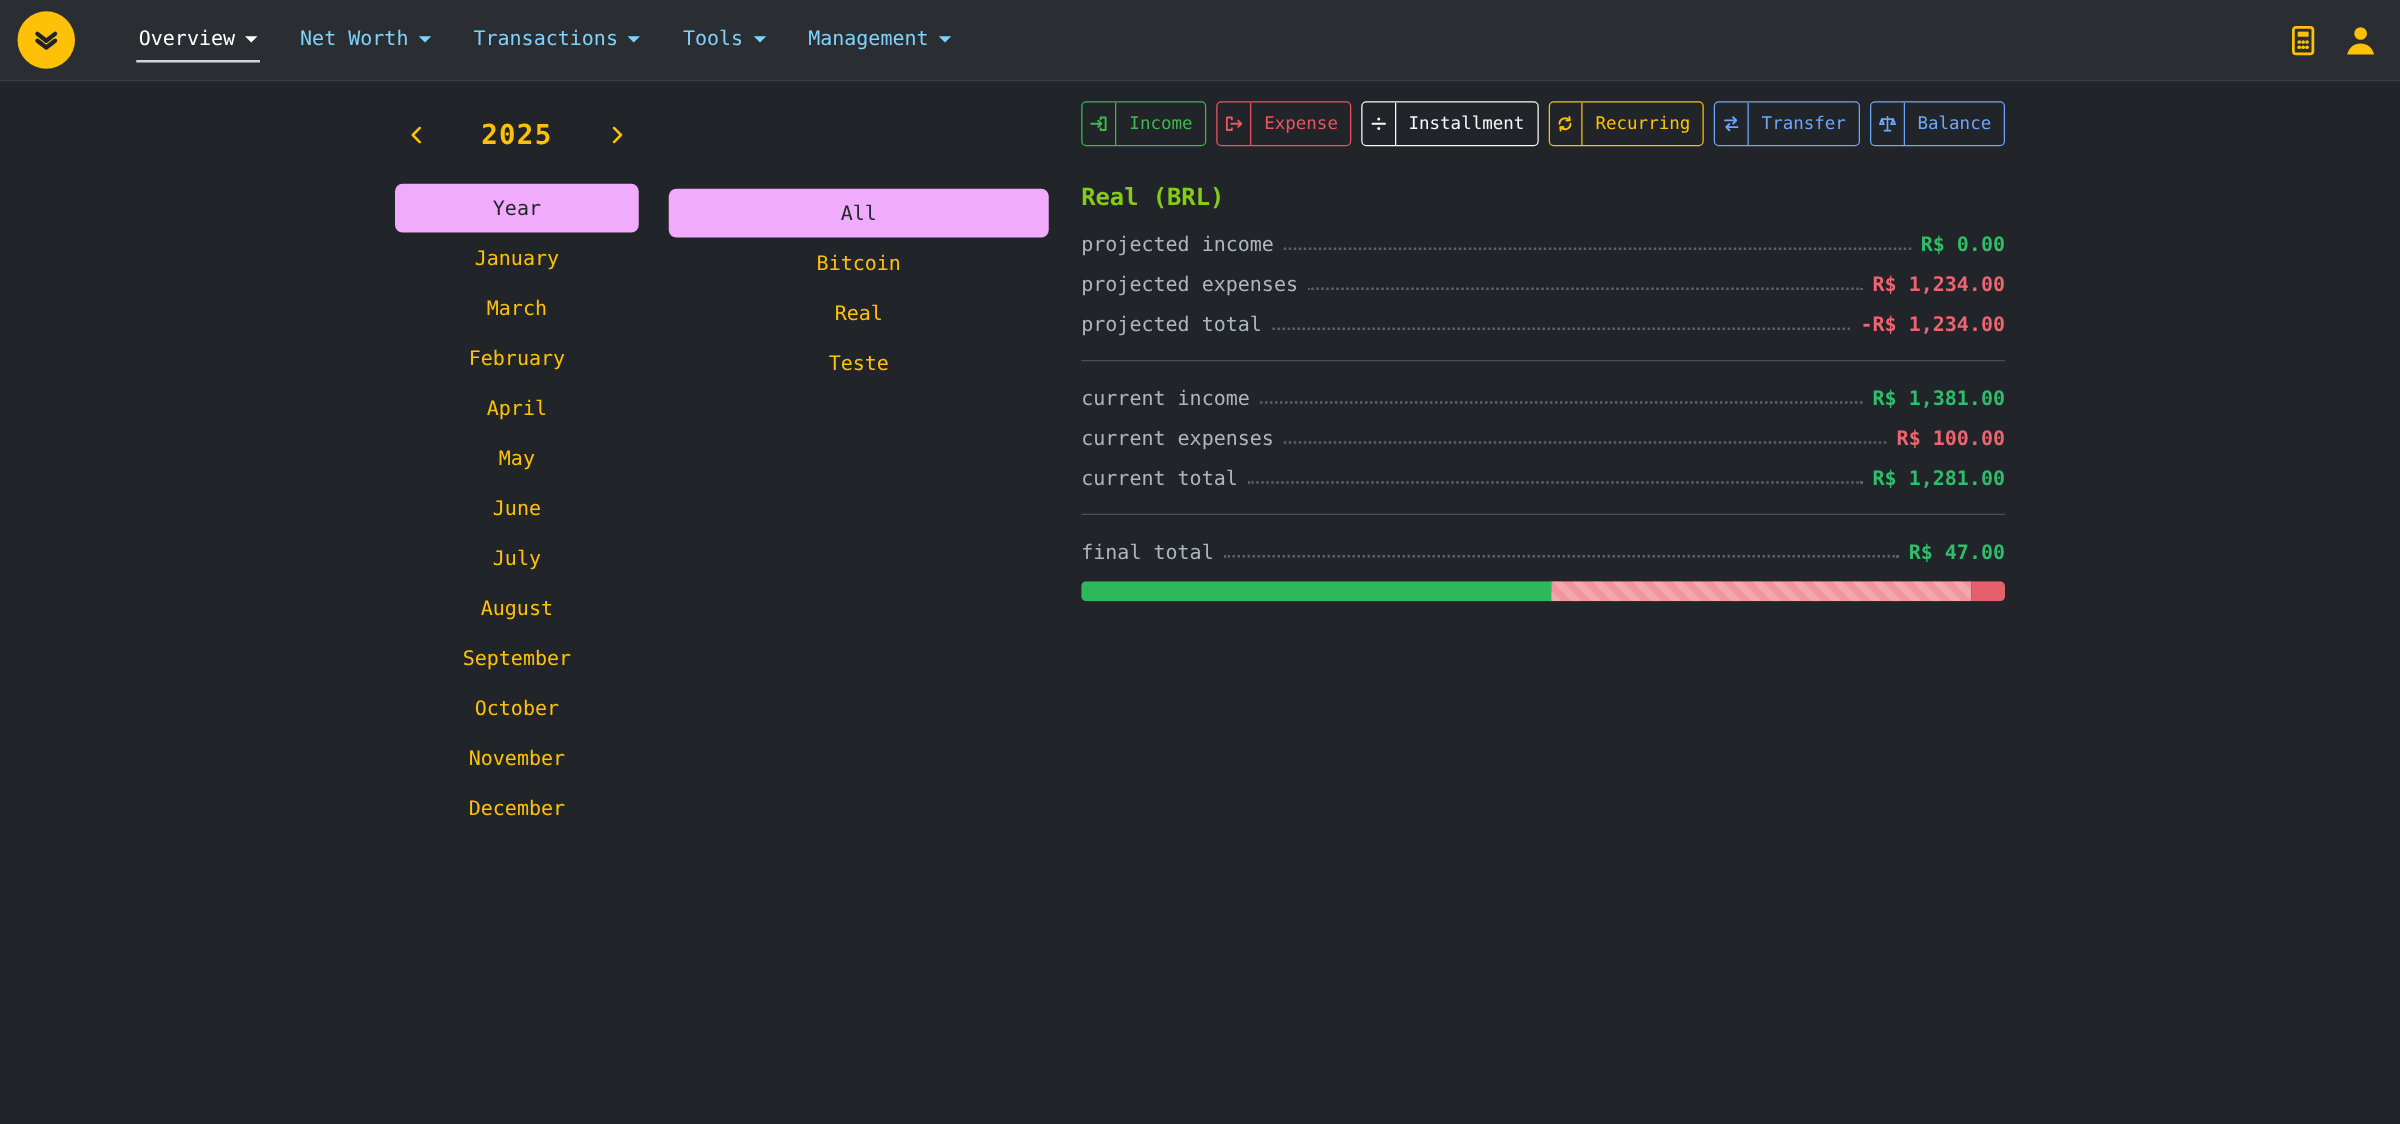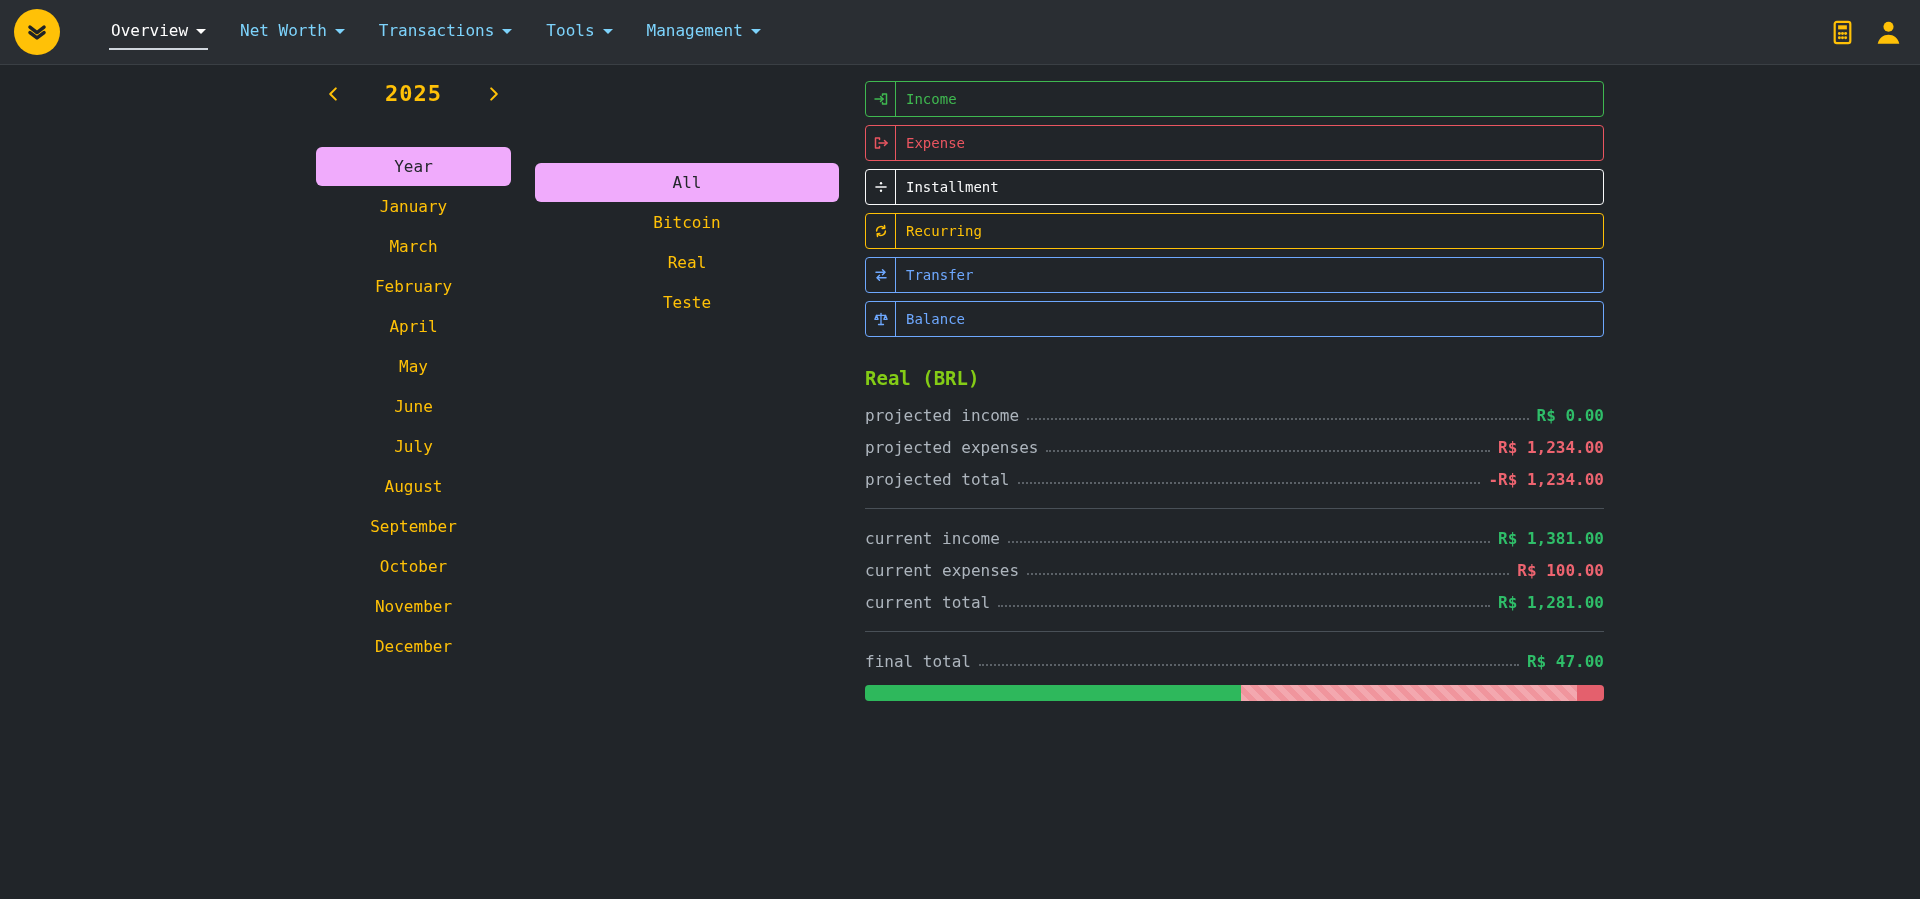--- a/index.html
+++ b/index.html
@@ -36,41 +36,41 @@
   .nav-icon-btn { background:none; border:none; color:#ffc107; cursor:pointer; display:flex; align-items:center; }
 
   
   .content { display:flex; align-items:flex-start; padding:16px 0 0 316px; }
   .col-months { width:195px; flex:0 0 auto; }
   .col-wallets { width:304px; flex:0 0 auto; margin-left:24px; padding-top:66px; }
   .col-summary { width:739px; flex:0 0 auto; margin-left:26px; }
 
   
   .year-nav {
-    height:40px; display:flex; align-items:flex-start; justify-content:space-between;
+    height:40px; display:flex; align-items:flex-end; justify-content:space-between;
     padding:0 4px; color:#ffc107;
   }
   .year-nav-btn { background:none; border:none; color:#ffc107; cursor:pointer; display:flex; align-items:center; padding:4px; }
   .year-label { font-size:22px; font-weight:bold; color:#ffc107; letter-spacing:1px; }
 
   .pill-btn {
     display:block; width:100%; height:39px; margin-top:26px;
     background:#f0abfc; color:#23272b; border:none; border-radius:6px;
     font-family:inherit; font-size:16px; cursor:pointer;
   }
-  .col-wallets .pill-btn { margin-top:16px; }
+  .col-wallets .pill-btn { margin-top:4px; }
 
   .item-list { list-style:none; }
   .item-list li {
     height:40px; display:flex; align-items:center; justify-content:center;
     color:#ffc107; font-size:16px; cursor:pointer;
   }
 
   
-  .action-row { display:flex; justify-content:flex-end; gap:8px;flex-direction:column; }
+  .action-row { display:flex; justify-content:flex-end; gap:8px; }
   .action-btn {
     --accent:#f8f9fa;
     height:36px; display:flex; align-items:stretch; background:transparent;
     border:1px solid var(--accent); border-radius:4px; color:var(--accent);
     font-family:inherit; font-size:14px; cursor:pointer; padding:0; overflow:hidden;
   }
   .action-icon {
     width:30px; display:flex; align-items:center; justify-content:center;
     border-right:1px solid var(--accent);
   }

